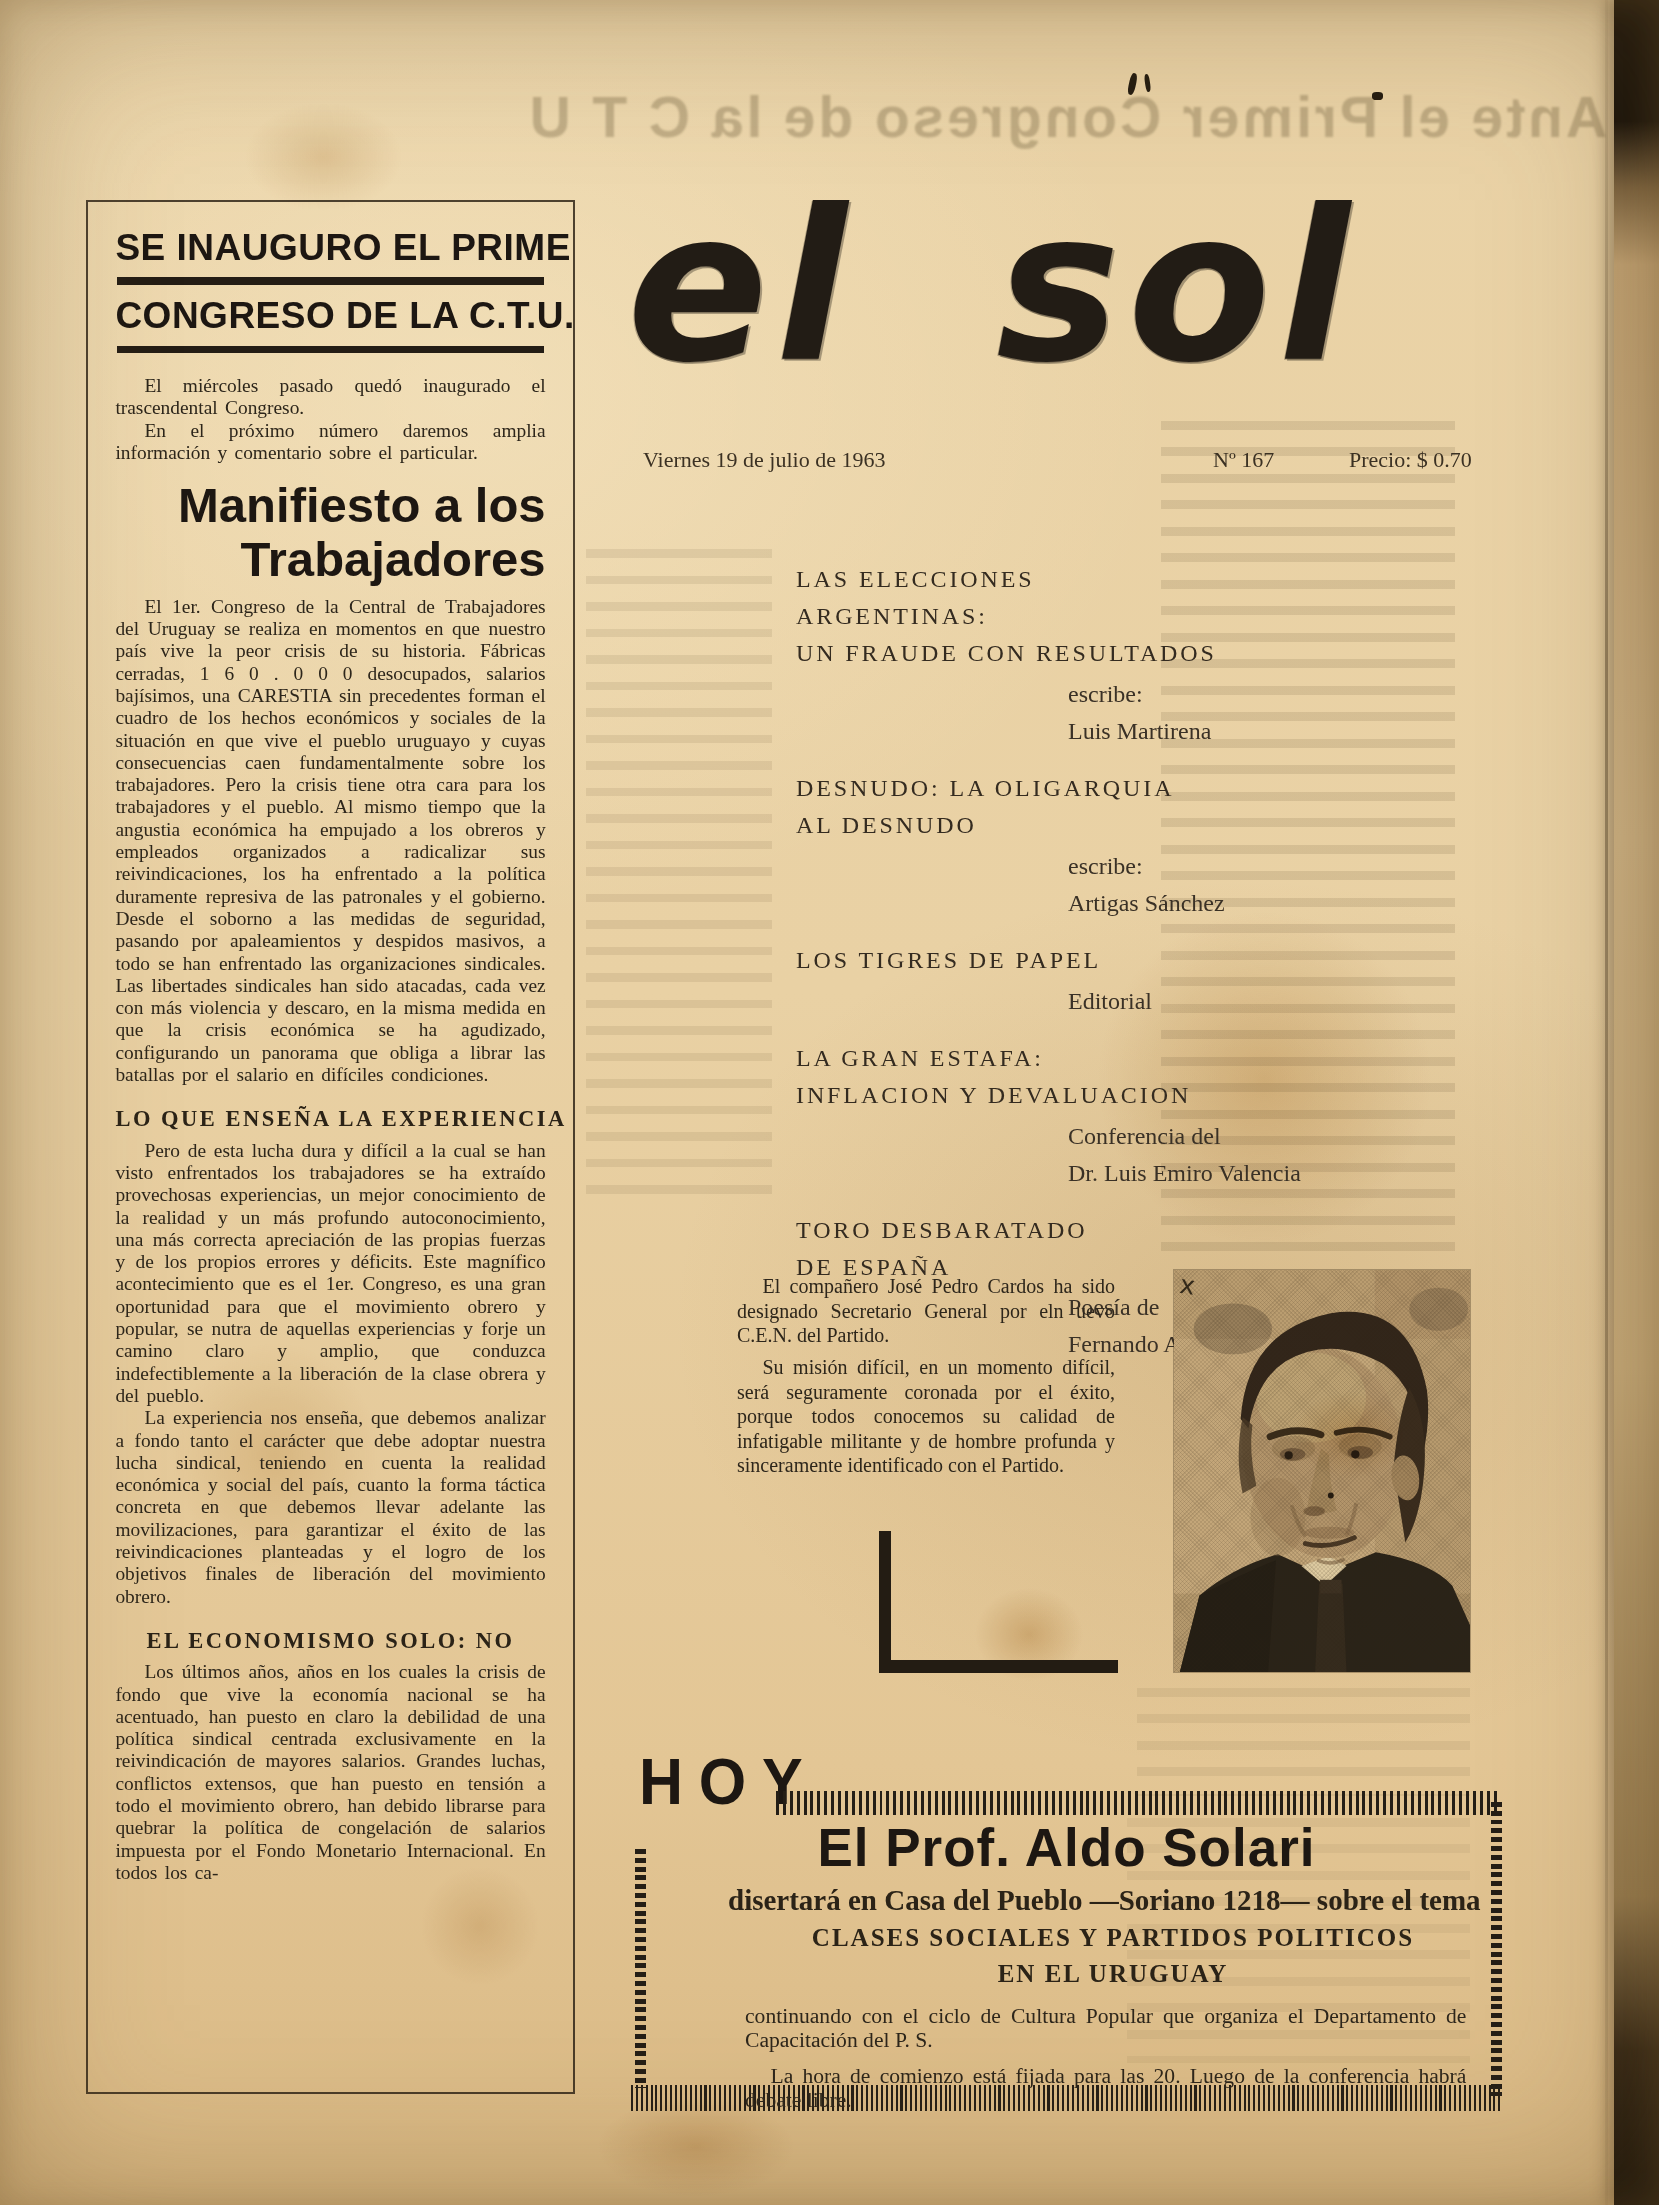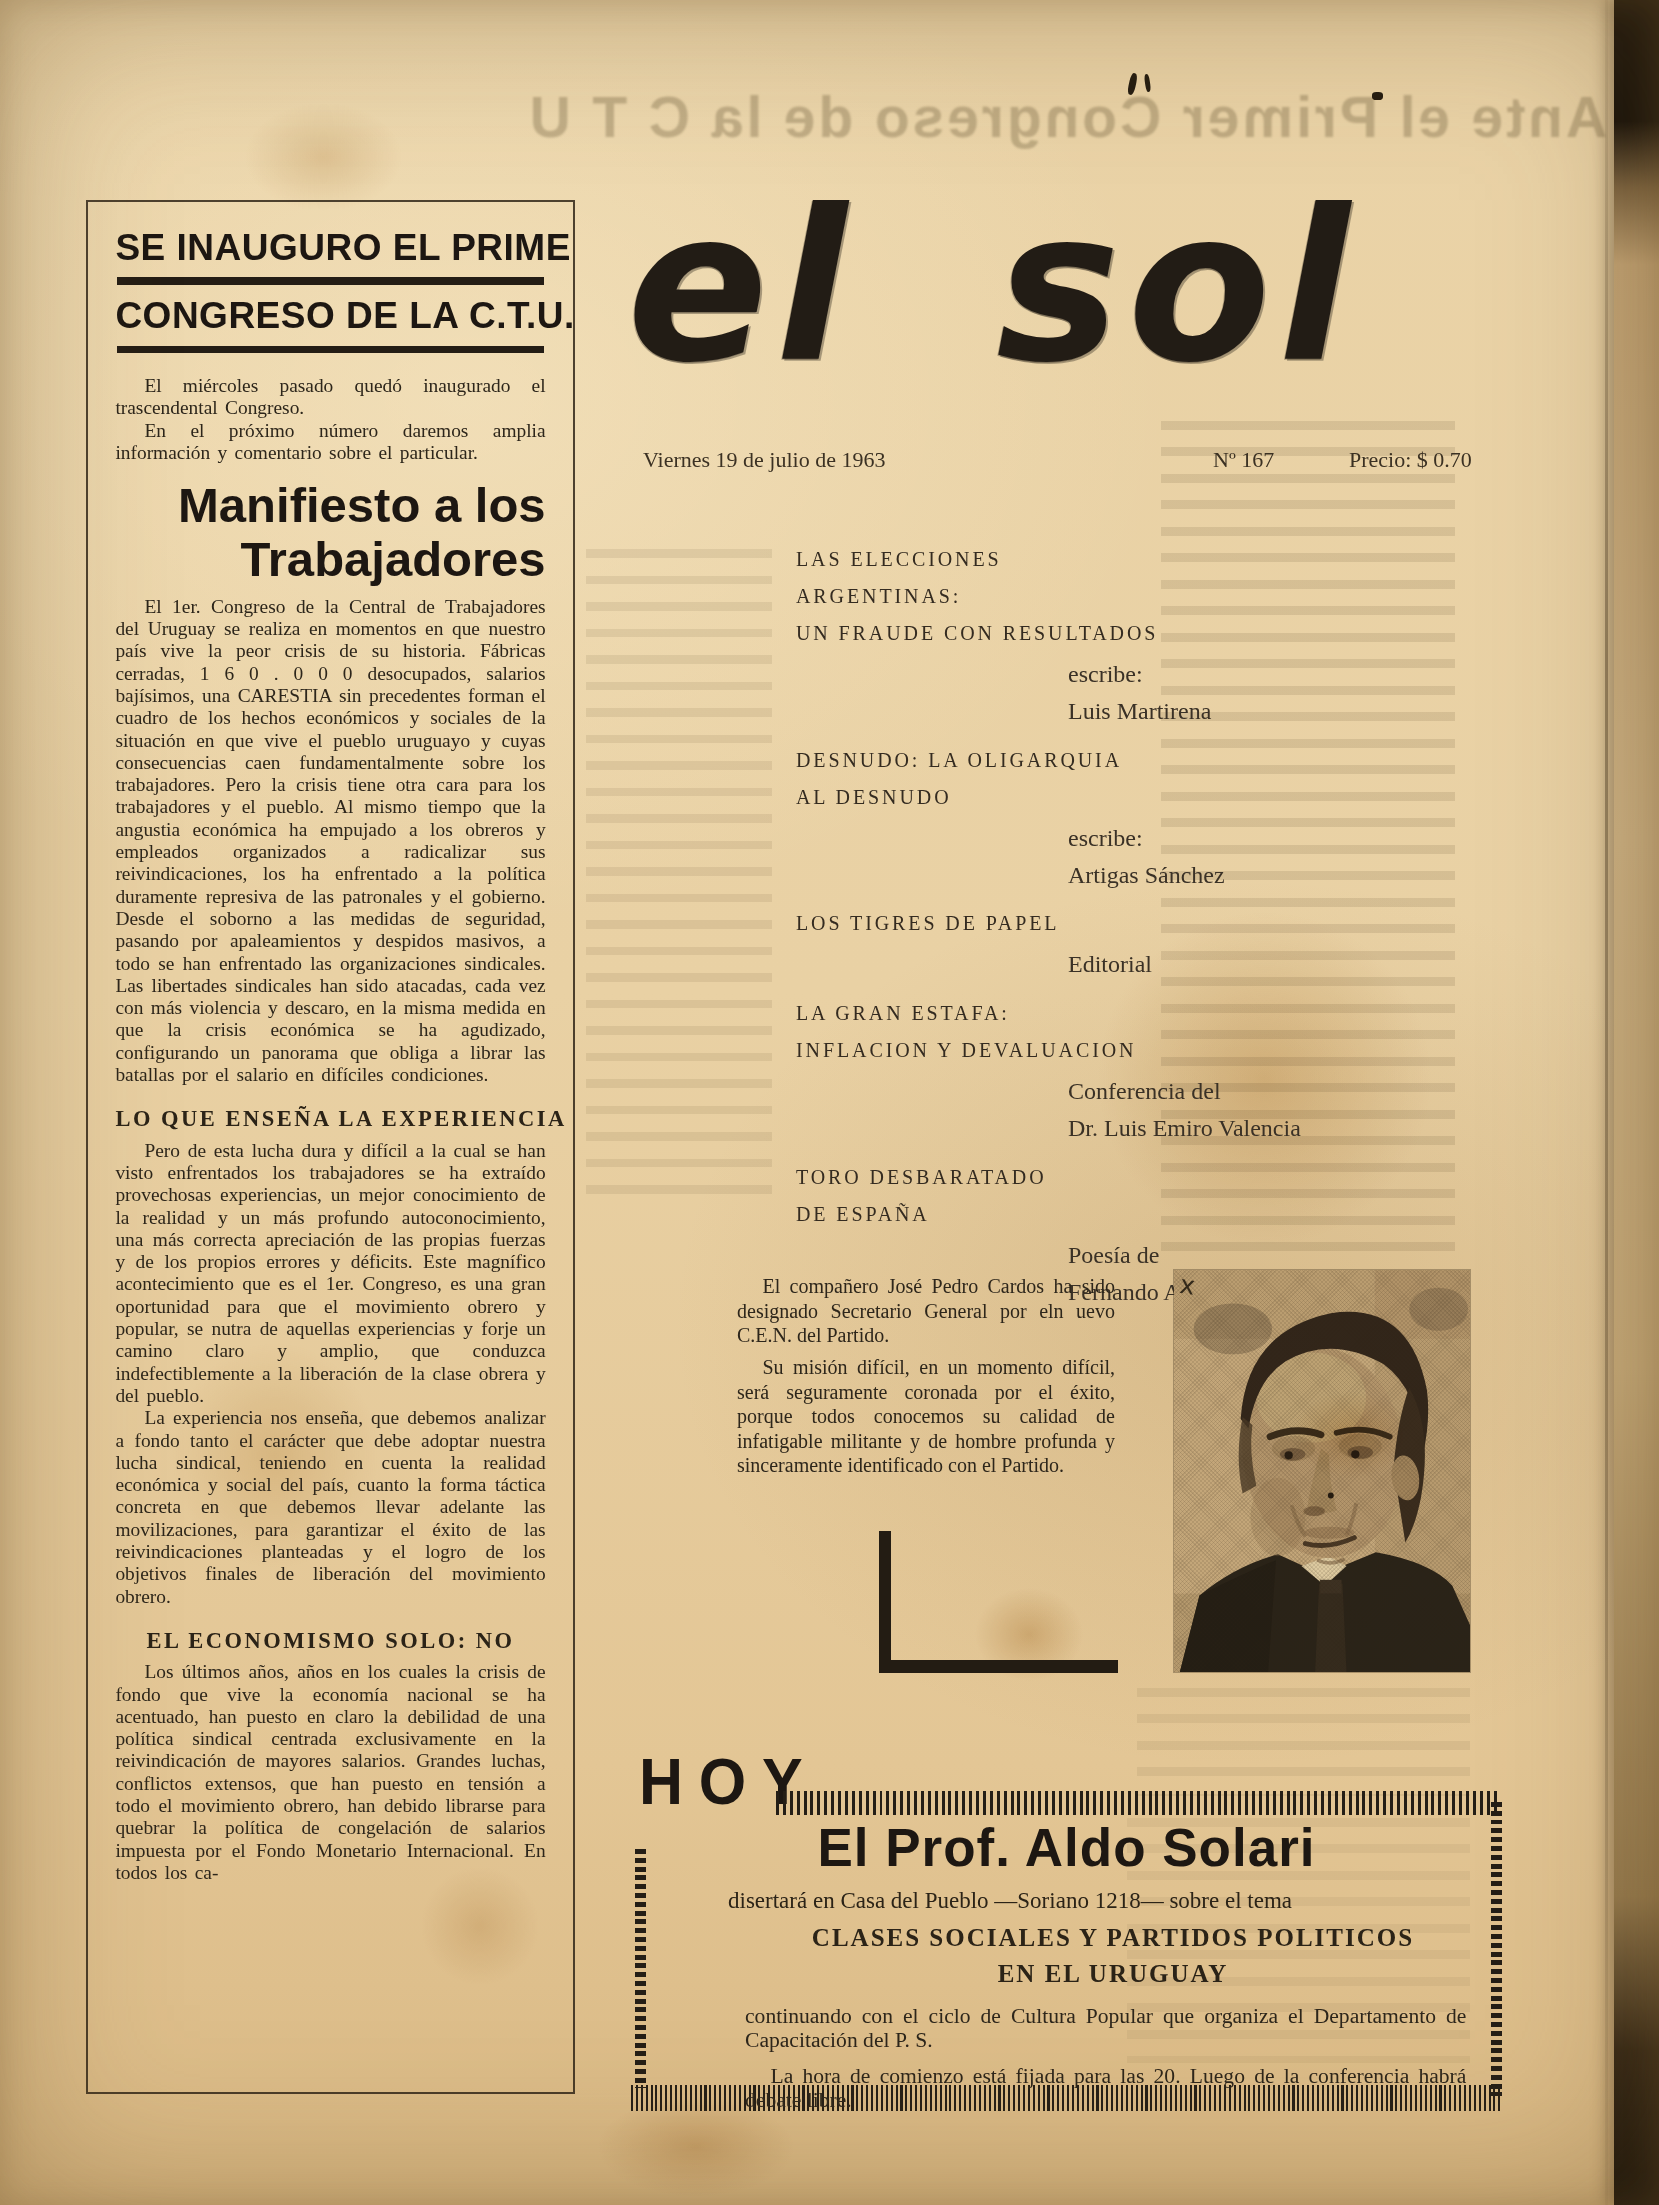--- a/index.html
+++ b/index.html
@@ -52,21 +52,21 @@
     font-size:208px;line-height:191px;letter-spacing:7.8px;word-spacing:61px;color:#221c15;
     text-shadow:2px 2px 0 rgba(34,28,21,.35), -1px 1px 0 rgba(34,28,21,.3);white-space:nowrap;}
   .dateline{position:absolute;top:447px;left:0;width:1659px;height:29px;font-size:22px;color:#3b3123;}
   .dateline span{position:absolute;white-space:nowrap;}
   .dl-date{left:643px;}
   .dl-no{left:1213px;}
   .dl-price{left:1349px;}
   
   .index{position:absolute;left:796px;top:541px;width:469px;}
   .idx-item{margin-bottom:11.8px;}
-  .idx-title{font-size:20px;line-height:37px;letter-spacing:2.9px;color:#342b20;white-space:nowrap;}
+  .idx-title{font-size:24px;line-height:37px;letter-spacing:2.9px;color:#342b20;white-space:nowrap;margin-top:20px;}
   .idx-credit{margin:3.9px 0 0 272px;font-size:24px;line-height:37px;color:#3a3126;white-space:nowrap;}
   .idx-line{display:block;}
   
   .cardos{position:absolute;left:737px;top:1274px;width:378px;}
   .cardos p{margin:0 0 7.8px 0;font-size:20px;line-height:24.5px;text-align:justify;text-indent:25.5px;color:#2d261b;}
   .corner-v{position:absolute;left:879px;top:1531px;width:11.8px;height:139px;background:#231c13;}
   .corner-h{position:absolute;left:879px;top:1660px;width:239px;height:12.7px;background:#231c13;}
   
   .photo-wrap{position:absolute;left:1174px;top:1270px;width:296px;height:402px;
     outline:1px solid rgba(60,45,25,.35);overflow:hidden;}
@@ -86,21 +86,21 @@
   .ad-box{position:absolute;left:635px;top:1808px;width:863px;height:304px;}
   .ad-border-l{position:absolute;left:0;top:41px;width:10.8px;height:239px;
     background:repeating-linear-gradient(180deg,#241e16 0 4.9px,rgba(36,30,22,0) 4.9px 8.8px);}
   .ad-border-r{position:absolute;right:-3.9px;top:-5.9px;width:10.8px;height:294px;
     background:repeating-linear-gradient(180deg,#241e16 0 4.9px,rgba(36,30,22,0) 4.9px 8.8px);}
   .ad-border-b{position:absolute;left:-3.9px;top:277px;width:870px;height:25.5px;
     background:repeating-linear-gradient(90deg,#241e16 0 2px,rgba(36,30,22,0) 2px 4.9px);}
   .ad-content{position:absolute;left:0;top:0;width:100%;padding-top:11.8px;box-sizing:border-box;}
   .ad-speaker{font-family:"Liberation Sans",sans-serif;font-weight:700;font-size:53px;line-height:55px;
     letter-spacing:1px;color:#1d1712;text-align:center;}
-  .ad-intro{margin:11.8px 0 0 93px;font-size:23px;font-weight:400;line-height:27.4px;color:#2b2317;}
+  .ad-intro{margin:11.8px 0 0 93px;font-size:29px;font-weight:700;line-height:27.4px;color:#2b2317;}
   .ad-topic{margin:5.9px 0 0 93px;text-align:center;font-size:25px;font-weight:700;
     letter-spacing:2px;line-height:36px;color:#2b2317;}
   .ad-body{margin:5.9px 19.6px 0 98px;}
   .ad-body p{margin:12px;font-size:21.6px;line-height:24px;color:#2d261b;text-align:justify;}
   .ad-body p + p{text-indent:25.5px;margin-top:2px;}
 </style>
 </head>
 <body>
 
 <div class="page">

